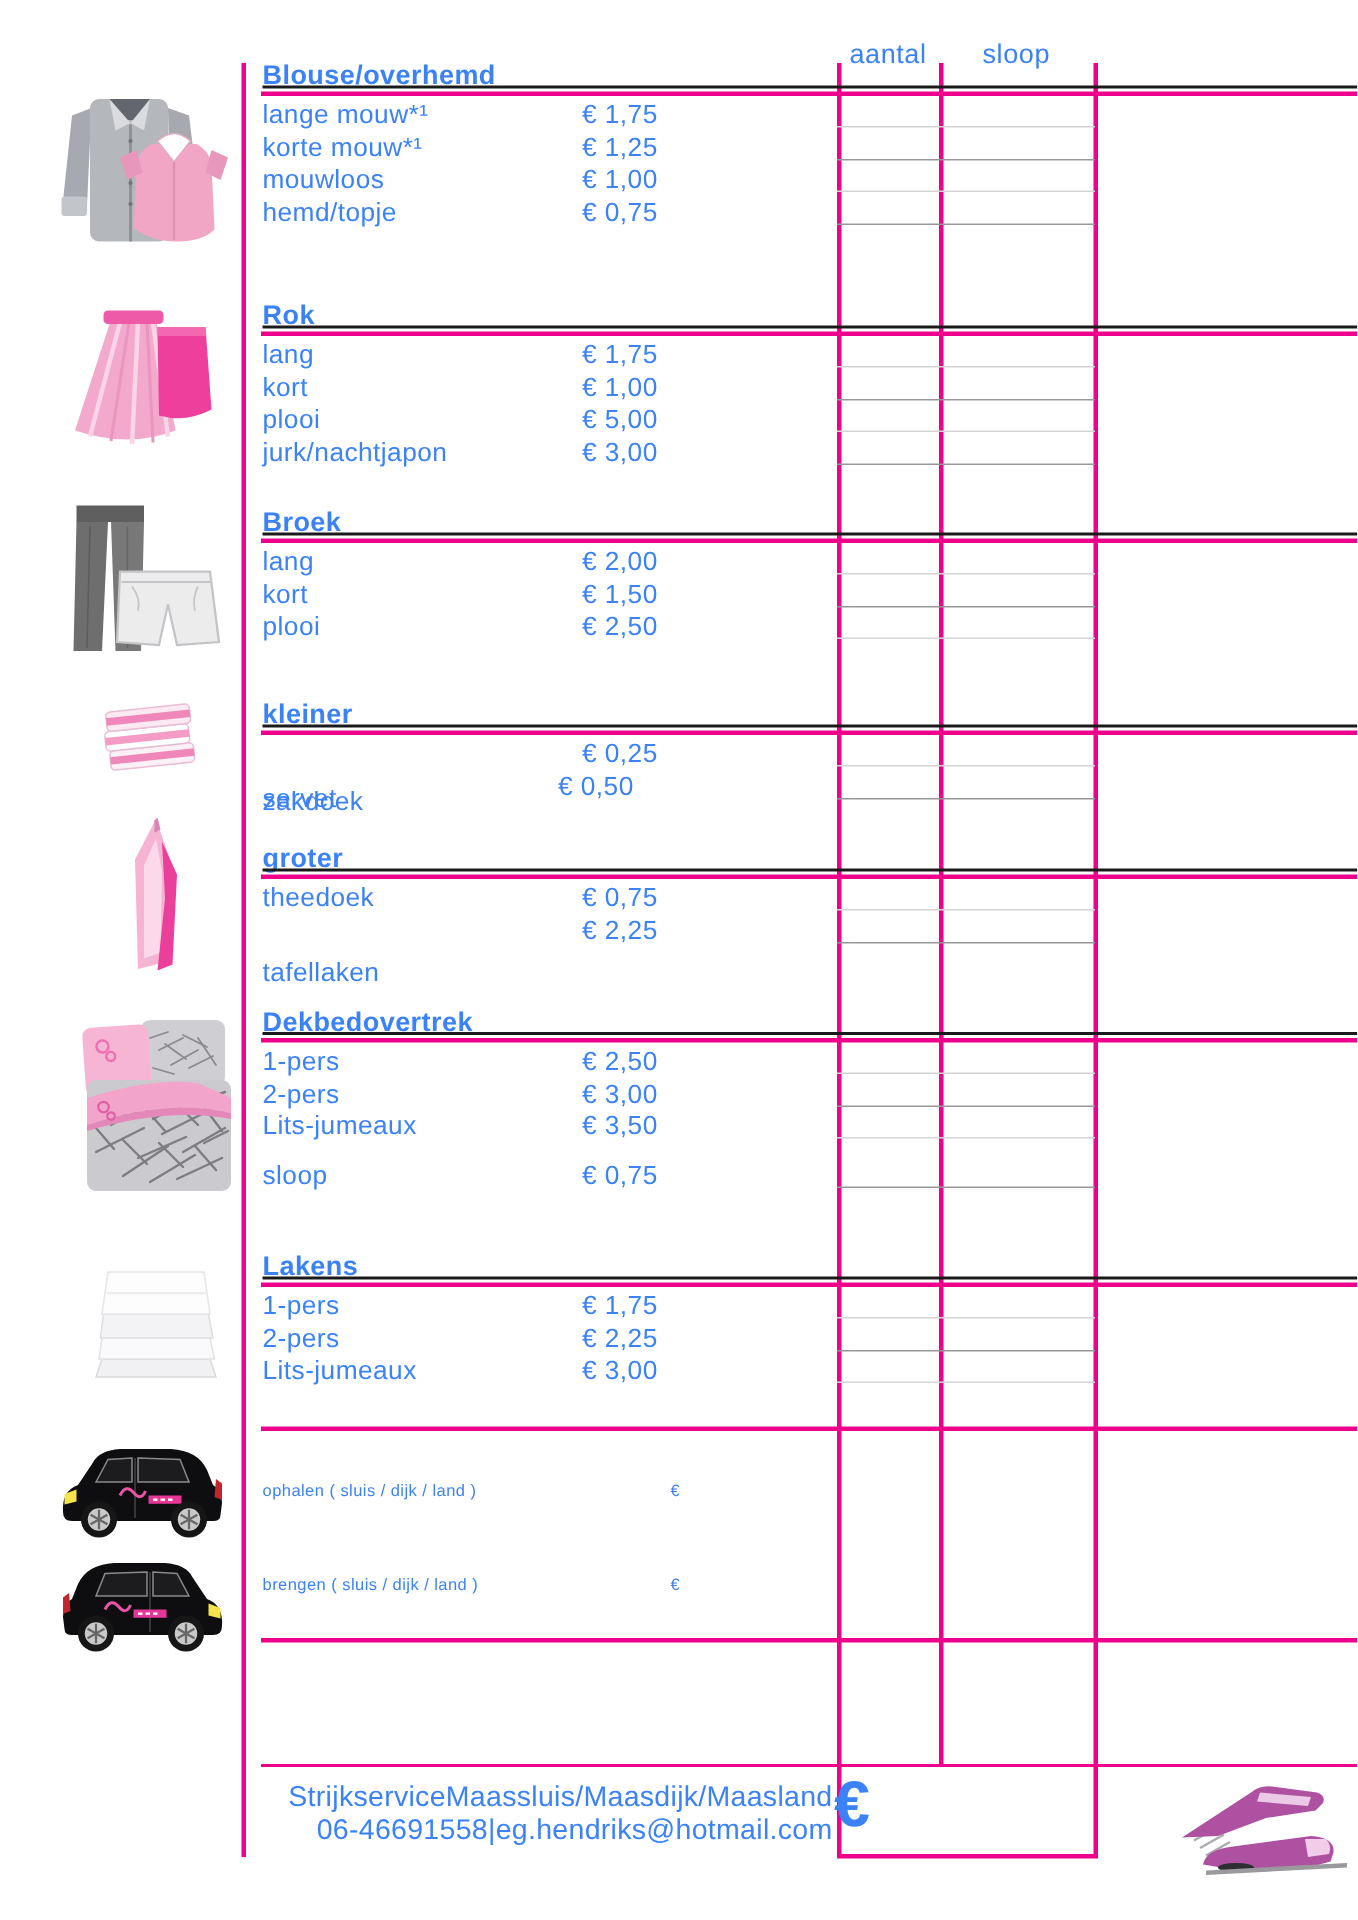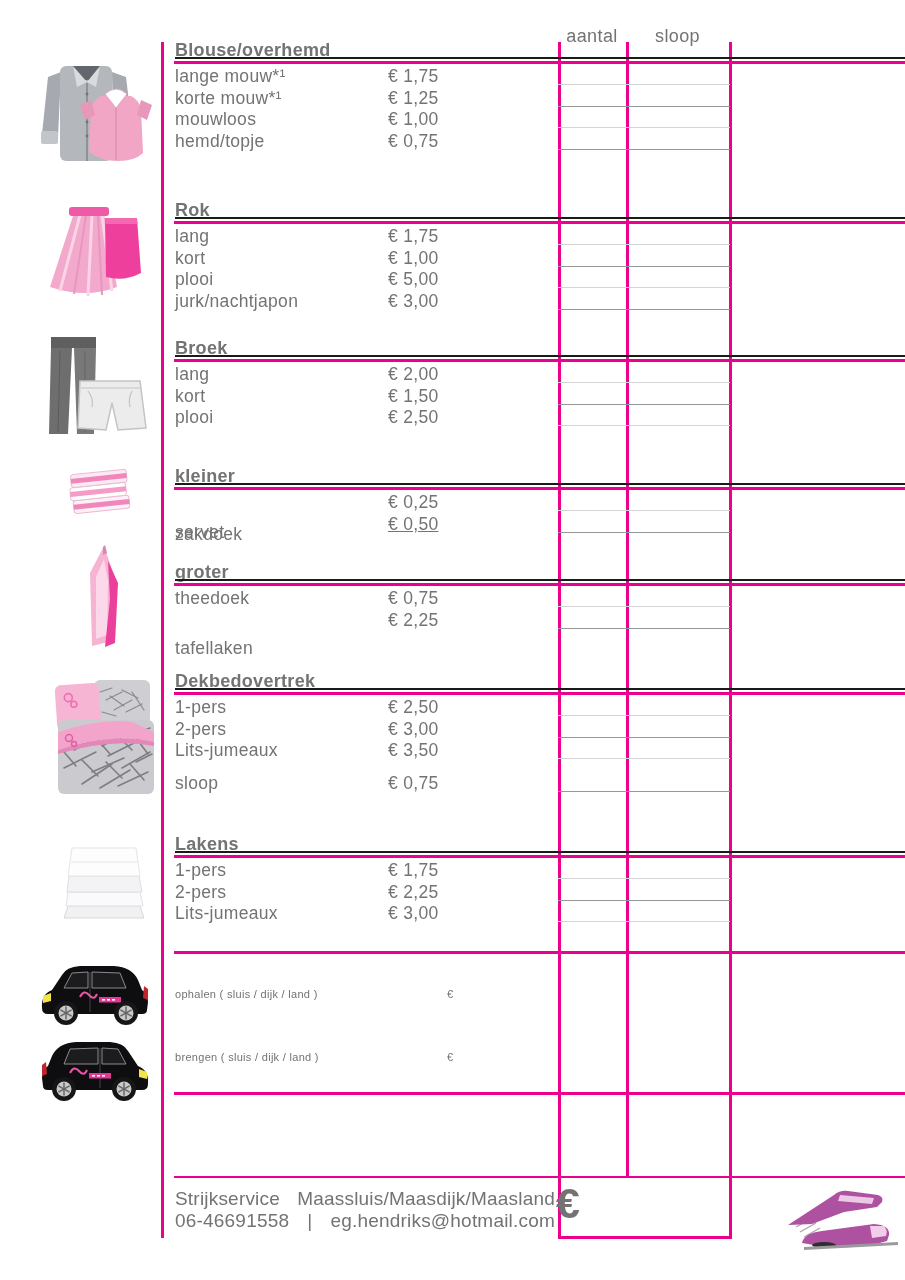--- a/index.html
+++ b/index.html
@@ -1,33 +1,33 @@
 <!DOCTYPE html>
 <html><head>
 <meta charset="utf-8">
 <title>Strijkservice</title>
 <style>
   html,body{margin:0;padding:0;background:#ffffff;}
   #page{
     position:relative;width:905px;height:1280px;background:#fff;overflow:hidden;
-    font-family:"Liberation Sans","DejaVu Sans",sans-serif;color:#737373;
+    font-family:"Liberation Sans","DejaVu Sans",sans-serif;color:#3b82f6;
     --accent:#ec008c;
   }
   .vline{position:absolute;width:3px;background:var(--accent);}
   .hline{position:absolute;height:3px;background:var(--accent);}
   .hline.thin{height:2px;}
   .col-label{position:absolute;top:26px;font-size:18px;letter-spacing:.4px;text-align:center;}
   .sec-heading{position:absolute;font-weight:bold;font-size:18px;letter-spacing:.3px;white-space:nowrap;}
   .rule-black{position:absolute;height:1.5px;background:#1a1a1a;}
   .rule-accent{position:absolute;height:3px;background:var(--accent);}
   .item-label,.item-price{position:absolute;font-size:17.5px;letter-spacing:.3px;white-space:nowrap;}
   .row-line{position:absolute;height:1px;}
   .svc-label,.svc-cur{position:absolute;font-size:11px;letter-spacing:.3px;white-space:nowrap;}
   .footer-text{position:absolute;left:175px;top:1188px;width:380px;font-size:19px;letter-spacing:.2px;}
-  .footer-row{display:flex;justify-content:space-between;line-height:22px;white-space:nowrap;}
+  .footer-row{display:flex;justify-content:flex-end;line-height:22px;white-space:nowrap;}
   .big-euro{position:absolute;left:556px;top:1182px;font-size:43px;font-weight:bold;line-height:1;}
   .illu{position:absolute;}
 </style>
 </head>
 <body>
 
 <div id="page" style="--accent: #ec008c;">
 
   <div class="col-label" style="left:558px;width:68px;">aantal</div>
   <div class="col-label" style="left:626px;width:103px;">sloop</div>
@@ -85,21 +85,21 @@
       <div class="item-label" style="left: 175px; top: 407px;">plooi</div>
       <div class="item-price" style="left: 388px; top: 407px;">€ 2,50</div>
       <div class="row-line" style="left: 558px; top: 425px; width: 172px; background: rgb(212, 212, 212);"></div>
       <div class="sec-heading" style="left: 175px; top: 466px;">kleiner</div>
       <div class="rule-black" style="left: 175px; top: 483px; width: 730px; background: rgb(26, 26, 26);"></div>
       <div class="rule-accent" style="left: 174px; top: 487px; width: 731px;"></div>
       <div class="item-label" style="left: 175px; top: 492px; margin-top: 32px;">zakdoek</div>
       <div class="item-price" style="left: 388px; top: 492px;">€ 0,25</div>
       <div class="row-line" style="left: 558px; top: 510px; width: 172px; background: rgb(212, 212, 212);"></div>
       <div class="item-label" style="left: 175px; top: 522px;">servet</div>
-      <div class="item-price" style="left: 388px; top: 513.5px; text-decoration: underline;">€ 0,50</div>
+      <div class="item-price" style="left: 372px; top: 513.5px;">€ 0,50</div>
       <div class="row-line" style="left: 558px; top: 531.5px; width: 172px; background: rgb(151, 151, 151);"></div>
       <div class="sec-heading" style="left: 175px; top: 562px;">groter</div>
       <div class="rule-black" style="left: 175px; top: 579px; width: 730px; background: rgb(26, 26, 26);"></div>
       <div class="rule-accent" style="left: 174px; top: 583px; width: 731px;"></div>
       <div class="item-label" style="left: 175px; top: 588px;">theedoek</div>
       <div class="item-price" style="left: 388px; top: 588px;">€ 0,75</div>
       <div class="row-line" style="left: 558px; top: 606px; width: 172px; background: rgb(212, 212, 212);"></div>
       <div class="item-label" style="left: 175px; top: 638px;">tafellaken</div>
       <div class="item-price" style="left: 388px; top: 609.5px;">€ 2,25</div>
       <div class="row-line" style="left: 558px; top: 627.5px; width: 172px; background: rgb(151, 151, 151);"></div>

